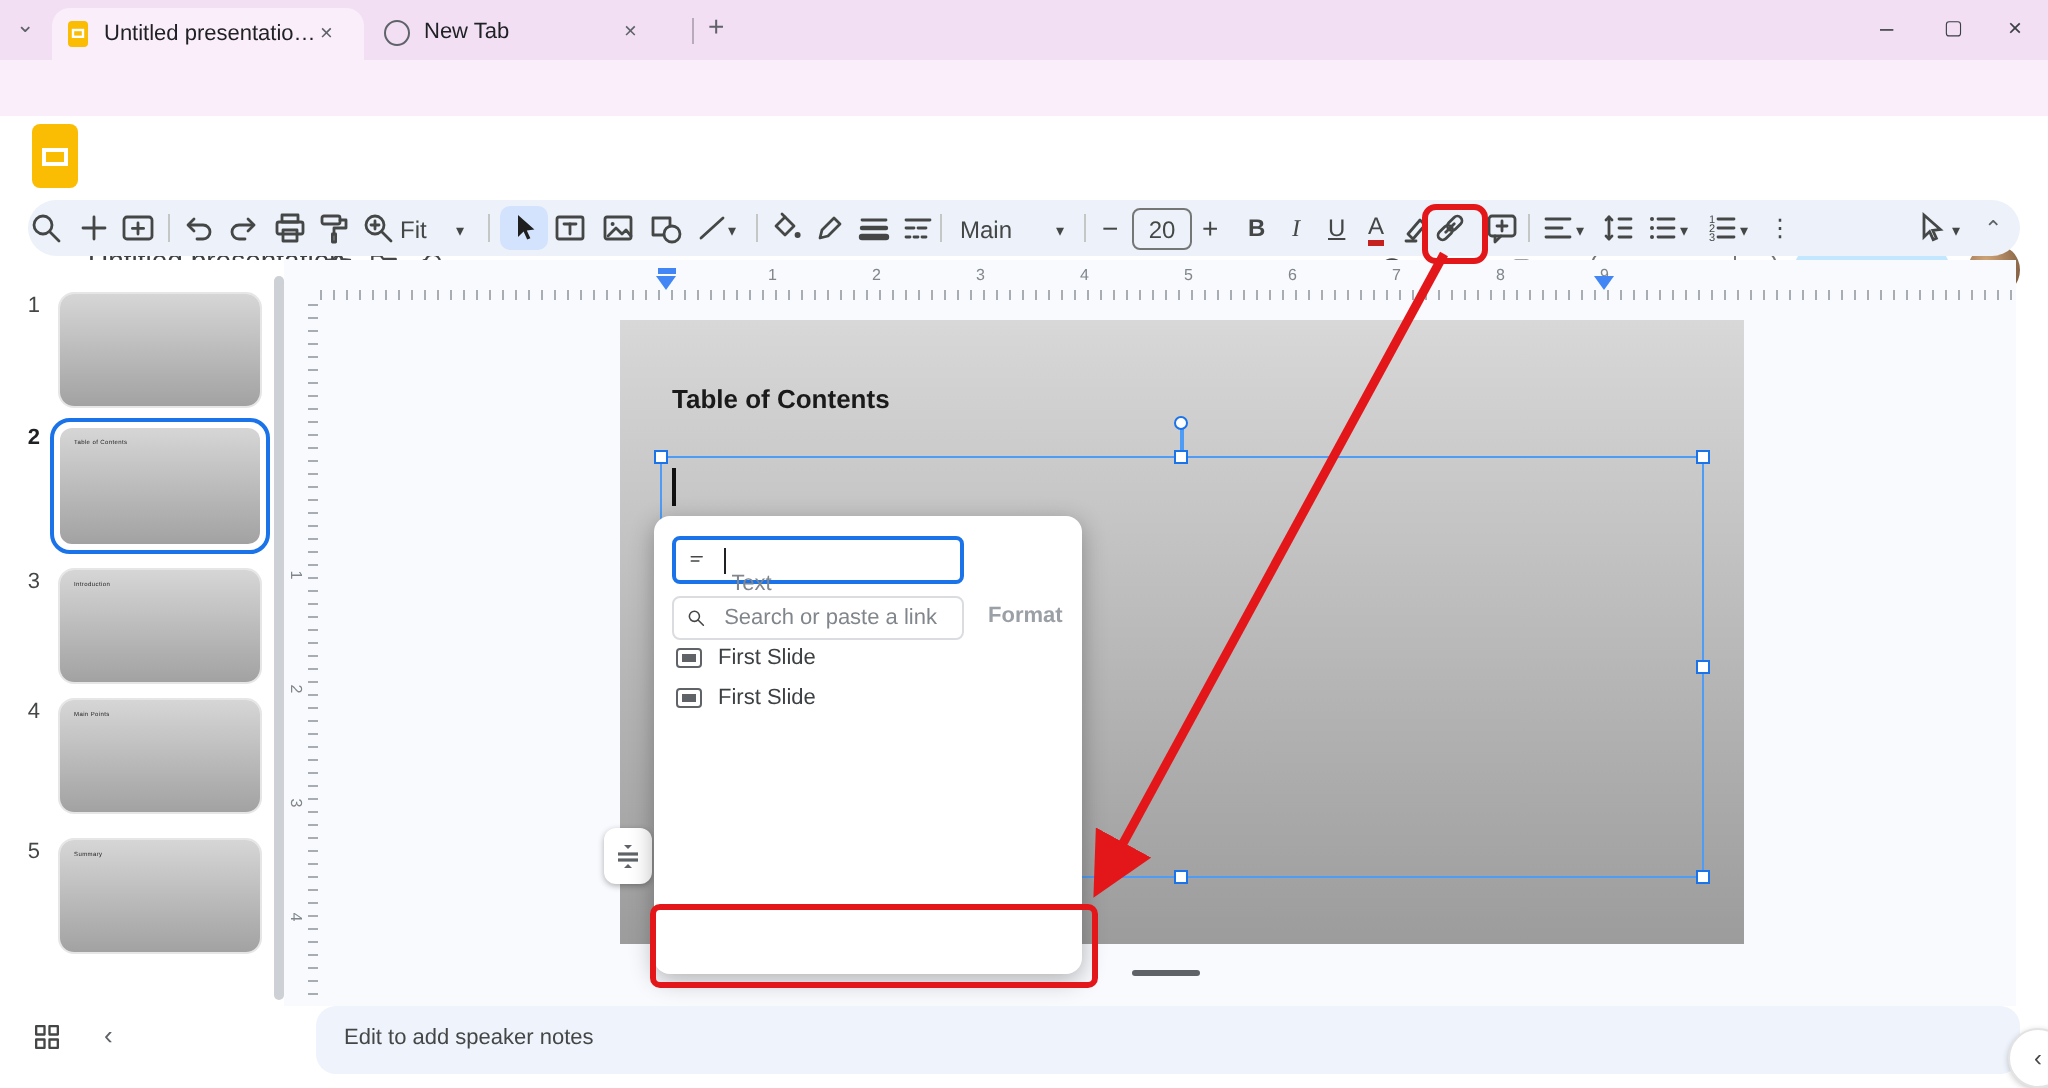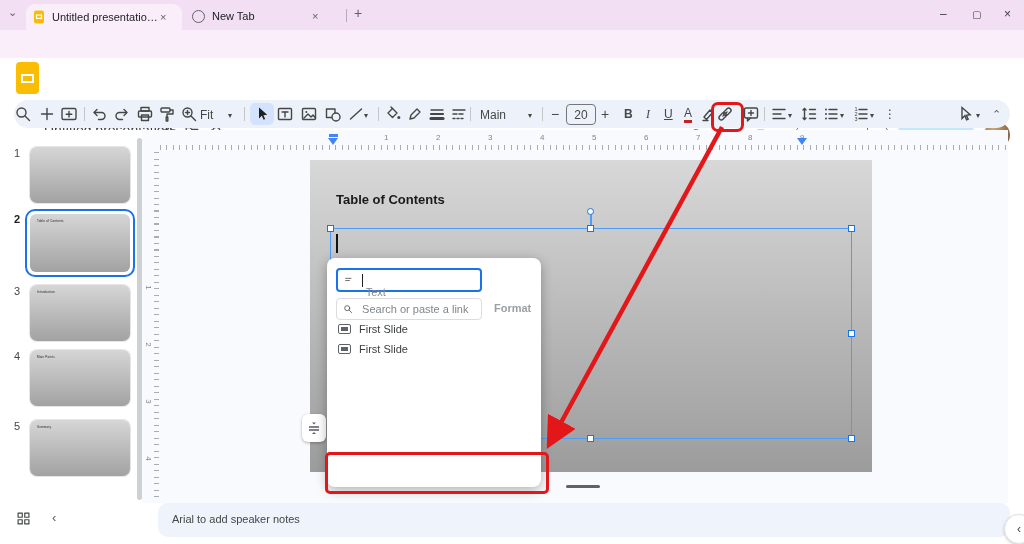--- a/index.html
+++ b/index.html
@@ -456,17 +456,17 @@
 
 <div class="abs notesbar"></div>
 <svg class="abs ic" style="left:16px;top:511px;" width="15" height="15" viewBox="0 0 18 18">
     <rect x="2.5" y="2.5" width="5" height="5"></rect>
     <rect x="10.5" y="2.5" width="5" height="5"></rect>
     <rect x="2.5" y="10.5" width="5" height="5"></rect>
     <rect x="10.5" y="10.5" width="5" height="5"></rect>
   </svg>
 <span class="abs glyph" style="left:52px;top:510px;font-size:13px;">‹</span>
 <div class="abs notesbox">
-  <span class="notestext">Arial to add speaker notes</span>
+  <span class="notestext">Edit to add speaker notes</span>
 </div>
 <div class="abs cornerbtn">
     <span>‹</span>
   </div>
 
 </body></html>

